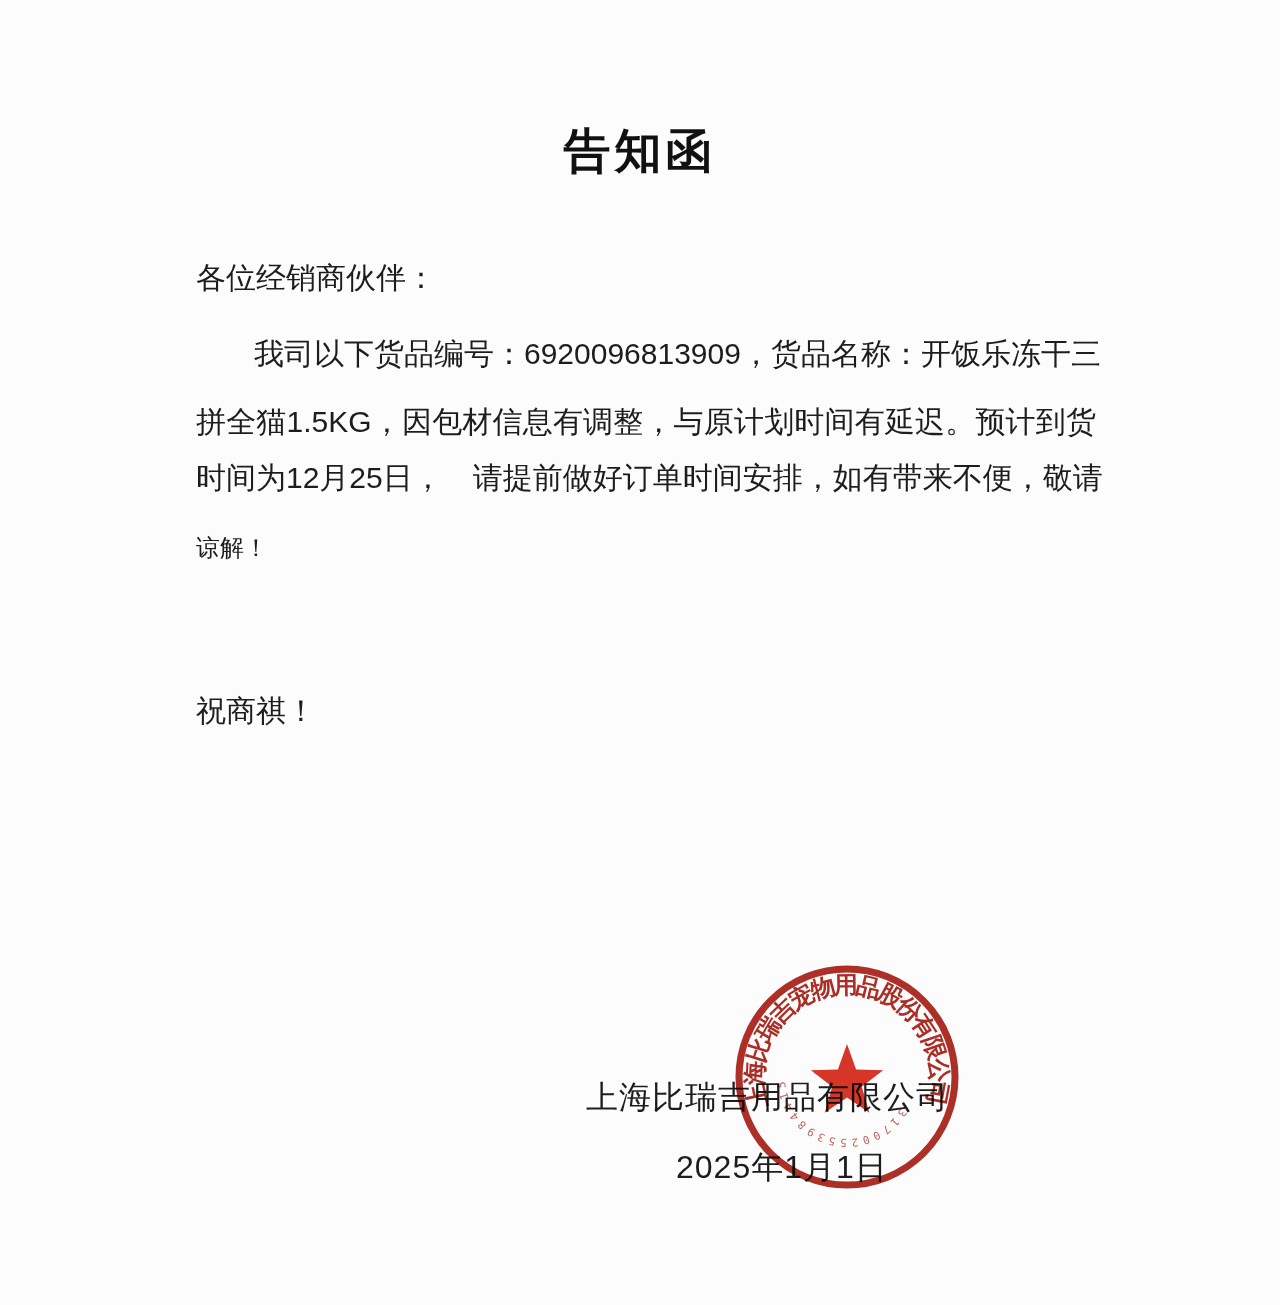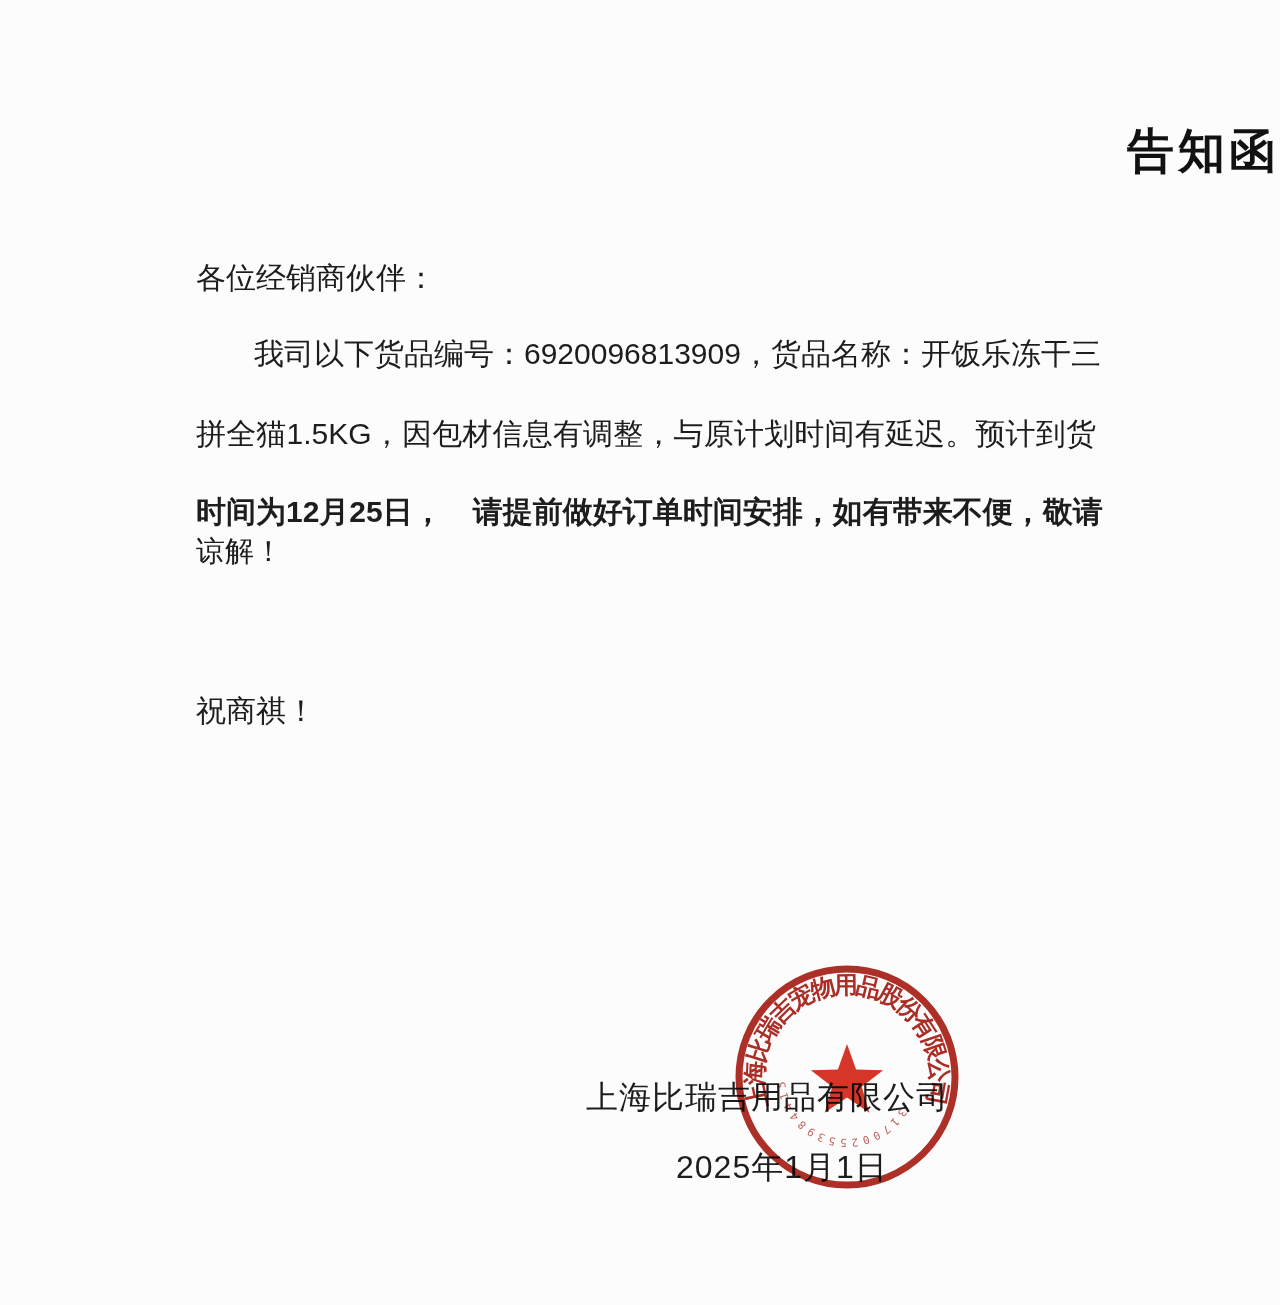--- a/index.html
+++ b/index.html
@@ -7,35 +7,35 @@
     width: 1280px; height: 1305px;
     background: #fcfcfc;
     position: relative;
     font-family: "Liberation Sans", "DejaVu Sans", sans-serif;
     color: #1d1d1d;
     overflow: hidden;
   }
   .abs { position: absolute; white-space: nowrap; }
   .title {
     position: absolute; top: 120px; left: 0; width: 100%;
-    text-align: right;
+    text-align: center;
     font-size: 47px; font-weight: 700; letter-spacing: 4px;
     color: #111;
   }
   .salutation { top: 258px; left: 196px; font-size: 30px; text-align: center; }
   .bodyline {
     position: absolute; left: 196px; width: 900px;
     font-size: 30px;
     text-align: justify; text-align-last: justify;
     white-space: nowrap;
   }
   .l1 { top: 334px; text-indent: 58px; }
-  .l2 { top: 414px; }
-  .l3 { top: 492px; font-weight: bold; }
-  .l4 { position: absolute; left: 196px; top: 532px; font-size: 29px; }
+  .l2 { top: 402px; }
+  .l3 { top: 458px; }
+  .l4 { position: absolute; left: 196px; top: 532px; font-size: 24px; }
   .closing { top: 691px; left: 196px; font-size: 30px; }
   .company { top: 1076px; left: 586px; font-size: 32px; letter-spacing: 1px; }
   .date    { top: 1146px; left: 676px; font-size: 32px; letter-spacing: 1px; }
   .seal {
     position: absolute; left: 727px; top: 957px;
     width: 240px; height: 240px;
     mix-blend-mode: multiply;
     opacity: 0.95;
   }
   .seal-arc-text {

